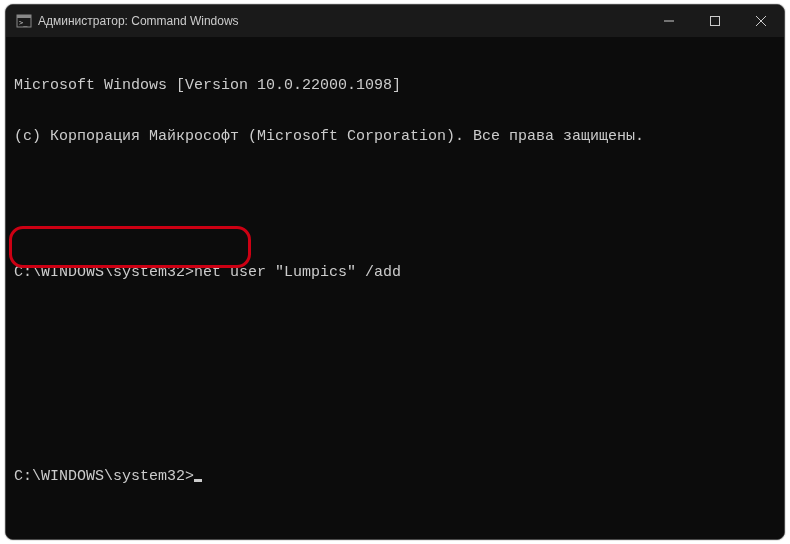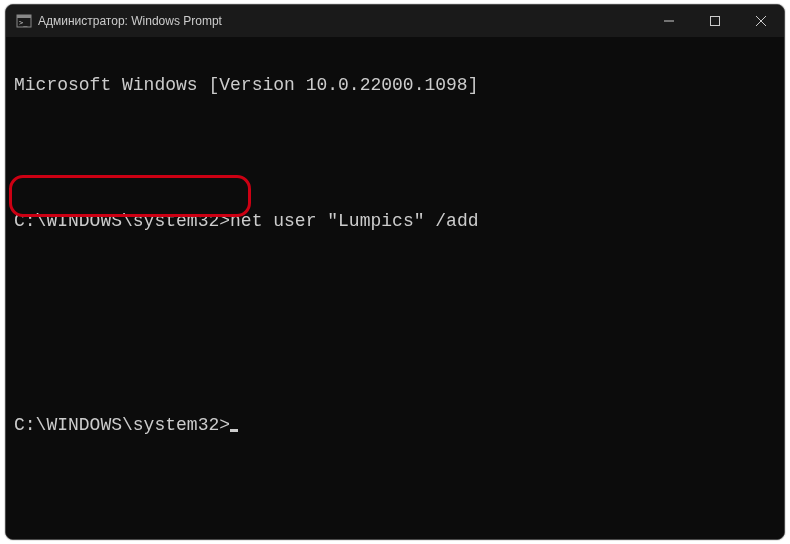--- a/index.html
+++ b/index.html
@@ -72,21 +72,21 @@
       height: 10px;
       stroke: #cccccc;
       stroke-width: 1;
       fill: none;
     }
     .terminal {
       flex: 1;
       background: #0c0c0c;
       padding: 6px 8px;
       font-family: Consolas, "Courier New", monospace;
-      font-size: 18px;
+      font-size: 15px;
       line-height: 17px;
       color: #cccccc;
       white-space: pre;
       overflow: hidden;
       position: relative;
     }
     .line {
       white-space: pre;
     }
     .highlight-box {
@@ -112,21 +112,21 @@
 
 <div class="window">
   <div class="titlebar">
     <span class="titlebar-icon">
       <svg viewBox="0 0 16 16">
         <rect x="1" y="2" width="14" height="12" fill="#1a1a1a" stroke="#888" stroke-width="1"></rect>
         <rect x="1" y="2" width="14" height="3" fill="#888"></rect>
         <text x="3" y="12" font-size="7" fill="#ccc" font-family="monospace">&gt;_</text>
       </svg>
     </span>
-    <span class="titlebar-title">Администратор: Windows Prompt</span>
+    <span class="titlebar-title">Администратор: Command Windows</span>
     <span class="titlebar-spacer"></span>
     <div class="titlebar-buttons">
       <div class="titlebar-btn">
         <svg viewBox="0 0 10 10">
             <line x1="0" y1="5" x2="10" y2="5"></line>
           </svg>
       </div>
       <div class="titlebar-btn">
         <svg viewBox="0 0 10 10">
             <rect x="0.5" y="0.5" width="9" height="9"></rect>
@@ -136,20 +136,21 @@
         <svg viewBox="0 0 10 10">
             <line x1="0" y1="0" x2="10" y2="10"></line>
             <line x1="10" y1="0" x2="0" y2="10"></line>
           </svg>
       </div>
     </div>
   </div>
 
   <div class="terminal">
     <div class="line">Microsoft Windows [Version 10.0.22000.1098]</div>
+    <div class="line">(c) Корпорация Майкрософт (Microsoft Corporation). Все права защищены.</div>
     <div class="empty-line"></div>
     <div style="position:relative;">
       <div class="line"><span>C:\WINDOWS\system32&gt;</span><span>net user "Lumpics" /add</span></div>
       <div class="highlight-box" style="left:-5px; top:-4px; width:242px; height:42px;"></div>
     </div>
     <div class="empty-line"></div>
     <div class="empty-line"></div>
     <div class="line"><span>C:\WINDOWS\system32&gt;</span><span class="cursor"></span></div>
   </div>
 </div>

